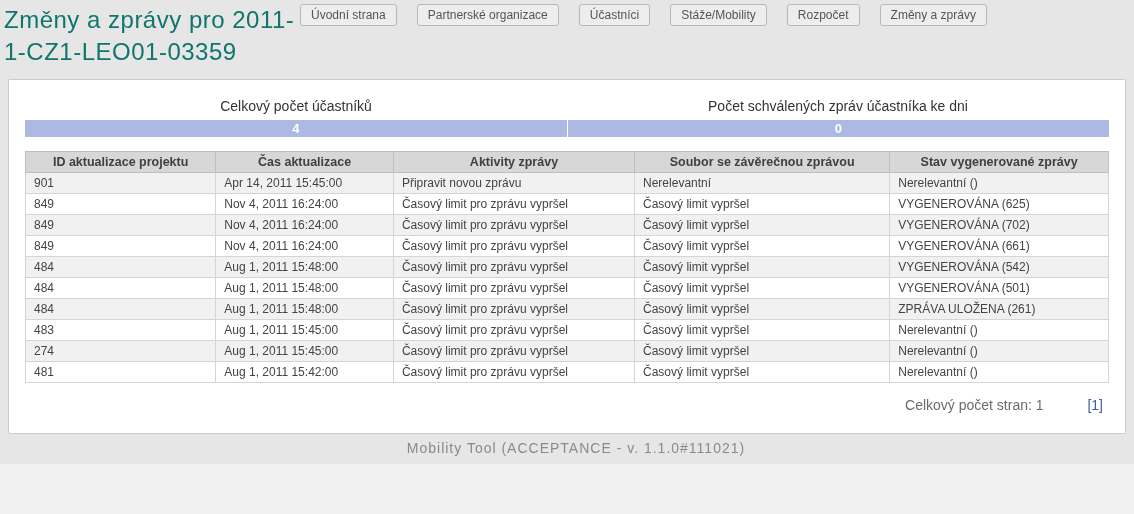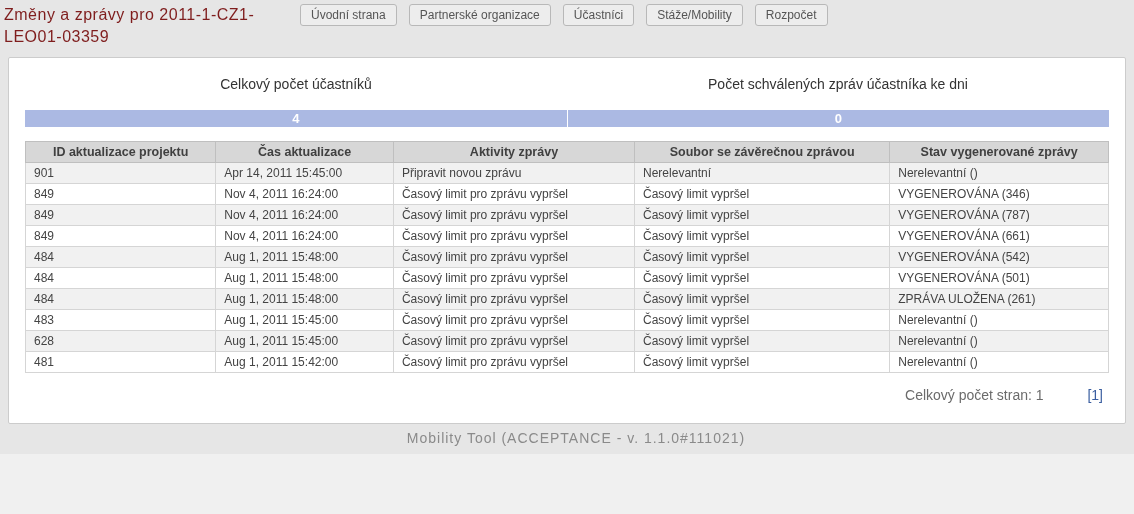--- a/index.html
+++ b/index.html
@@ -14,32 +14,32 @@
     width: 1134px;
     background: #e6e6e6;
     padding-bottom: 8px;
   }
   .topbar {
     display: flex;
     align-items: flex-start;
     padding: 4px 6px 0 2px;
   }
   .page-title {
-    color: #7f1d1d;
-    font-size: 16px;
+    color: #0f766e;
+    font-size: 24px;
     font-family: Verdana, Arial, sans-serif;
     letter-spacing: 0.5px;
     line-height: 1.35;
     padding-left: 2px;
     width: 298px;
     flex-shrink: 0;
   }
   .tabs {
     display: flex;
-    gap: 12px;
+    gap: 20px;
     flex-wrap: nowrap;
     padding-top: 0;
   }
   .tab {
     background: #ededed;
     border: 1px solid #b8b8b8;
     border-radius: 3px;
     padding: 3px 10px;
     font-size: 12px;
     color: #555;
@@ -49,21 +49,21 @@
   .content-outer {
     margin: 10px 8px 4px 8px;
     background: #fff;
     border: 1px solid #ccc;
     border-radius: 2px;
     padding: 14px 16px 10px 16px;
   }
   .summary {
     display: flex;
     width: 100%;
-    margin-bottom: 12px;
+    margin-bottom: 0;
   }
   .summary-col {
     flex: 1;
     text-align: center;
   }
   .summary-label {
     font-size: 14px;
     color: #333;
     padding: 4px 0 6px 0;
   }
@@ -133,20 +133,21 @@
 <div class="wrapper">
 
   <div class="topbar">
     <div class="page-title">Změny a zprávy pro 2011-1-CZ1-LEO01-03359</div>
     <div class="tabs">
       <div class="tab">Úvodní strana</div>
       <div class="tab">Partnerské organizace</div>
       <div class="tab">Účastníci</div>
       <div class="tab">Stáže/Mobility</div>
       <div class="tab">Rozpočet</div>
+      <div class="tab">Změny a zprávy</div>
     </div>
   </div>
 
   <div class="content-outer">
 
     <div class="summary">
       <div class="summary-col">
         <div class="summary-label">Celkový počet účastníků</div>
       </div>
       <div class="summary-col">
@@ -174,28 +175,28 @@
             <td>Apr 14, 2011 15:45:00</td>
             <td>Připravit novou zprávu</td>
             <td>Nerelevantní</td>
             <td>Nerelevantní ()</td>
           </tr>
           <tr>
             <td>849</td>
             <td>Nov 4, 2011 16:24:00</td>
             <td>Časový limit pro zprávu vypršel</td>
             <td>Časový limit vypršel</td>
-            <td>VYGENEROVÁNA (346)</td>
+            <td>VYGENEROVÁNA (625)</td>
           </tr>
           <tr>
             <td>849</td>
             <td>Nov 4, 2011 16:24:00</td>
             <td>Časový limit pro zprávu vypršel</td>
             <td>Časový limit vypršel</td>
-            <td>VYGENEROVÁNA (787)</td>
+            <td>VYGENEROVÁNA (702)</td>
           </tr>
           <tr>
             <td>849</td>
             <td>Nov 4, 2011 16:24:00</td>
             <td>Časový limit pro zprávu vypršel</td>
             <td>Časový limit vypršel</td>
             <td>VYGENEROVÁNA (661)</td>
           </tr>
           <tr>
             <td>484</td>
@@ -219,21 +220,21 @@
             <td>ZPRÁVA ULOŽENA (261)</td>
           </tr>
           <tr>
             <td>483</td>
             <td>Aug 1, 2011 15:45:00</td>
             <td>Časový limit pro zprávu vypršel</td>
             <td>Časový limit vypršel</td>
             <td>Nerelevantní ()</td>
           </tr>
           <tr>
-            <td>628</td>
+            <td>274</td>
             <td>Aug 1, 2011 15:45:00</td>
             <td>Časový limit pro zprávu vypršel</td>
             <td>Časový limit vypršel</td>
             <td>Nerelevantní ()</td>
           </tr>
           <tr>
             <td>481</td>
             <td>Aug 1, 2011 15:42:00</td>
             <td>Časový limit pro zprávu vypršel</td>
             <td>Časový limit vypršel</td>

